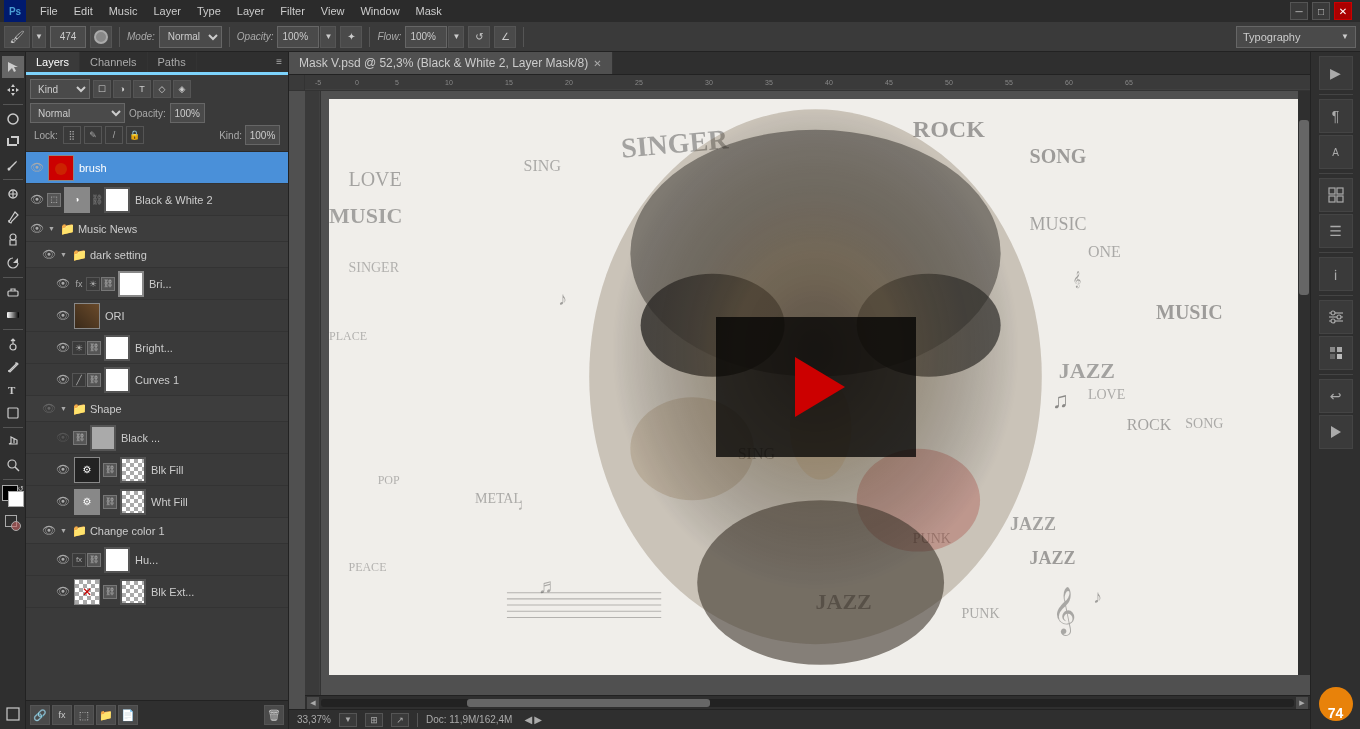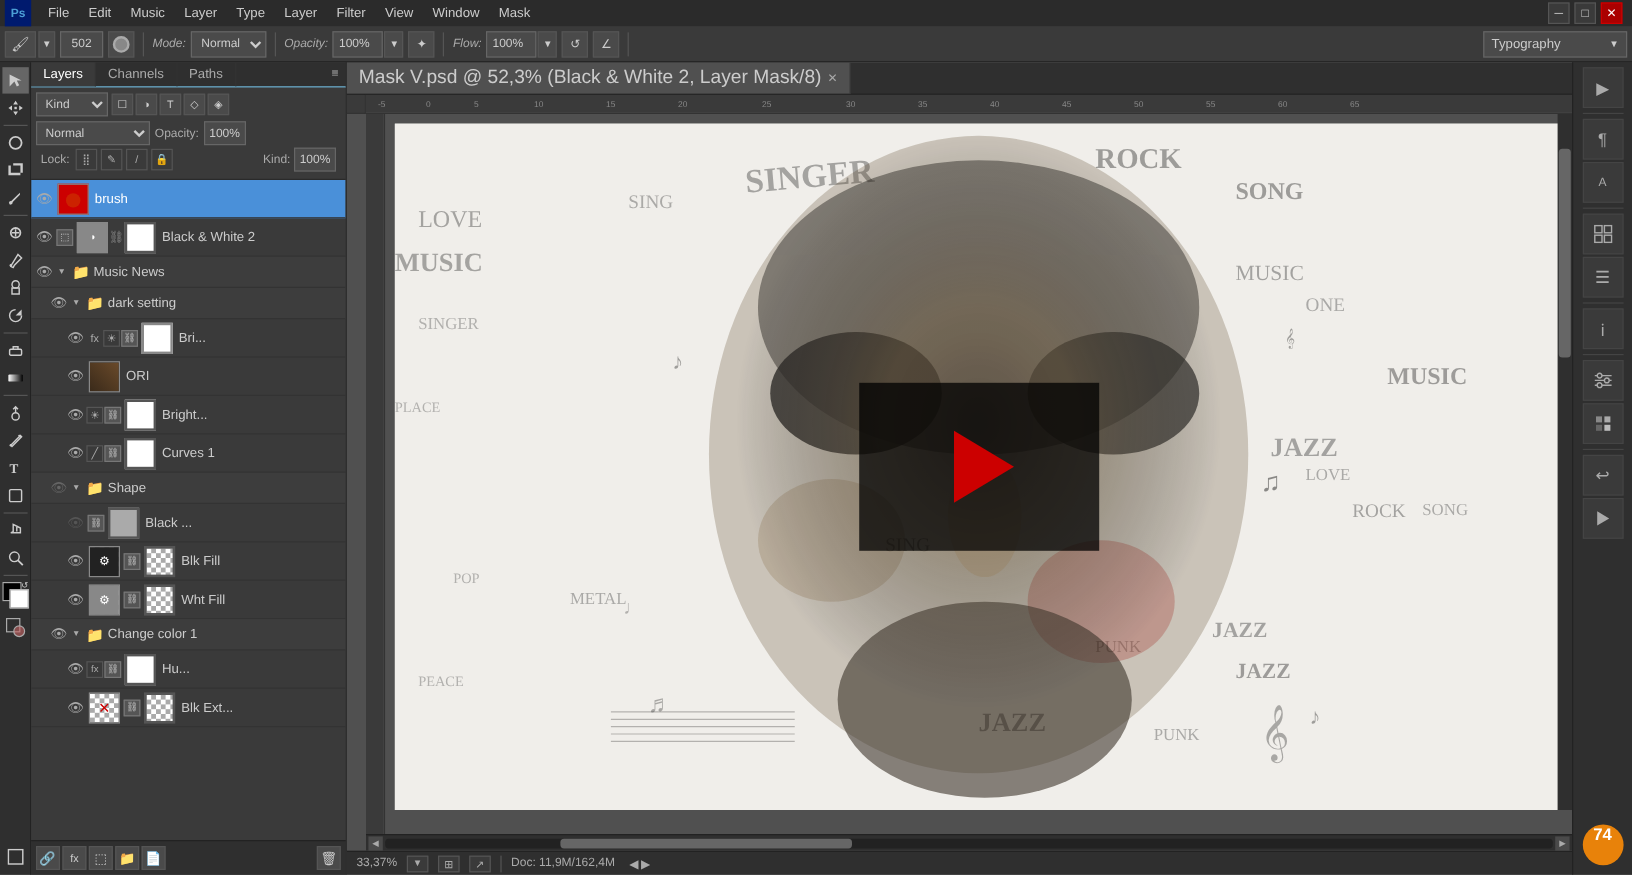--- a/index.html
+++ b/index.html
@@ -22,21 +22,21 @@
 
     
     #left-toolbar { width: 26px; background: #2f2f2f; border-right: 1px solid #222; display: flex; flex-direction: column; align-items: center; padding: 4px 0; gap: 1px; flex-shrink: 0; }
     .tool-btn { width: 22px; height: 22px; display: flex; align-items: center; justify-content: center; cursor: pointer; color: #ccc; font-size: 12px; background: transparent; border: none; }
     .tool-btn.active { background: #666; }
     .tool-separator { width: 20px; height: 1px; background: #555; margin: 2px 0; }
     .tool-btn-fg-bg { width: 22px; height: 22px; position: relative; cursor: pointer; margin: 2px 0; }
 
     
     #layers-panel { width: 263px; background: #3a3a3a; border-right: 1px solid #222; display: flex; flex-direction: column; flex-shrink: 0; }
-    .panel-tabs { display: flex; background: #2f2f2f; border-bottom: 1px solid #7dd3fc; }
+    .panel-tabs { display: flex; background: #2f2f2f; border-bottom: 3px solid #7dd3fc; }
     .panel-tab { padding: 4px 10px; font-size: 11px; color: #aaa; cursor: pointer; border-right: 1px solid #333; }
     .panel-tab.active { color: #fff; background: #3a3a3a; }
     .panel-collapse { margin-left: auto; padding: 4px 6px; cursor: pointer; font-size: 10px; color: #aaa; }
     .layer-controls { padding: 4px; background: #3a3a3a; border-bottom: 1px solid #2a2a2a; }
     .layer-kind-row { display: flex; align-items: center; gap: 3px; margin-bottom: 4px; }
     .kind-select { background: #4a4a4a; border: 1px solid #666; color: #ccc; font-size: 10px; height: 20px; padding: 0 3px; flex: 0 0 60px; }
     .kind-icons { display: flex; gap: 2px; }
     .kind-icon-btn { width: 18px; height: 18px; background: #4a4a4a; border: 1px solid #555; color: #ccc; font-size: 9px; display: flex; align-items: center; justify-content: center; cursor: pointer; }
     .blend-row { display: flex; align-items: center; gap: 4px; }
     .blend-select { background: #4a4a4a; border: 1px solid #666; color: #ccc; font-size: 10px; height: 20px; padding: 0 3px; flex: 0 0 95px; }
@@ -76,21 +76,21 @@
     .doc-close { font-size: 10px; color: #aaa; cursor: pointer; }
 
     
     .video-overlay { position: absolute; top: 50%; left: 50%; transform: translate(-50%, -50%); width: 200px; height: 140px; background: rgba(0,0,0,0.75); display: flex; align-items: center; justify-content: center; cursor: pointer; z-index: 10; }
     .play-btn { width: 0; height: 0; border-top: 30px solid transparent; border-bottom: 30px solid transparent; border-left: 50px solid #cc0000; margin-left: 8px; }
 
     
     #right-panel { width: 50px; background: #2f2f2f; border-left: 1px solid #222; display: flex; flex-direction: column; align-items: center; padding: 4px 0; gap: 2px; flex-shrink: 0; }
     .right-btn { width: 34px; height: 34px; background: #3a3a3a; border: 1px solid #444; display: flex; align-items: center; justify-content: center; cursor: pointer; color: #aaa; font-size: 14px; }
     .right-separator { width: 34px; height: 1px; background: #444; margin: 2px 0; }
-    .orange-circle { width: 34px; height: 34px; background: #e8820a; border-radius: 50%; display: flex; align-items: flex-start; justify-content: center; font-size: 14px; font-weight: bold; color: #fff; margin-top: auto; margin-bottom: 4px; }
+    .orange-circle { width: 34px; height: 34px; background: #e8820a; border-radius: 50%; display: flex; align-items: flex-end; justify-content: center; font-size: 14px; font-weight: bold; color: #fff; margin-top: auto; margin-bottom: 4px; }
 
     
     #status-bar { background: #2f2f2f; height: 20px; display: flex; align-items: center; padding: 0 8px; border-top: 1px solid #222; gap: 8px; font-size: 10px; color: #aaa; }
     .status-separator { width: 1px; height: 14px; background: #555; }
   </style>
 </head>
 <body>
 
 <div id="menubar">
   <div class="ps-logo">Ps</div>
@@ -111,21 +111,21 @@
   </div>
 </div>
 
 <div id="toolbar-top">
 
   <div style="display:flex;align-items:center;gap:2px;">
     <div style="width:26px;height:22px;background:#4a4a4a;border:1px solid #555;display:flex;align-items:center;justify-content:center;cursor:pointer;font-size:12px;">🖌</div>
     <div style="width:14px;height:22px;background:#4a4a4a;border:1px solid #555;display:flex;align-items:center;justify-content:center;cursor:pointer;font-size:8px;">▼</div>
   </div>
   <div style="width:36px;height:22px;background:#4a4a4a;border:1px solid #666;display:flex;align-items:center;justify-content:center;">
-    <span style="font-size:10px;color:#ccc;">502</span>
+    <span style="font-size:10px;color:#ccc;">474</span>
   </div>
   <div style="width:22px;height:22px;background:#4a4a4a;border:1px solid #555;display:flex;align-items:center;justify-content:center;cursor:pointer;">
     <div style="width:14px;height:14px;border-radius:50%;background:#888;border:2px solid #aaa;"></div>
   </div>
   <div class="toolbar-separator"></div>
   <span class="toolbar-label">Mode:</span>
   <select class="mode-select">
     <option>Normal</option>
   </select>
   <div class="toolbar-separator"></div>
@@ -493,21 +493,21 @@
       <div class="panel-btn">📁</div>
       <div class="panel-btn">📄</div>
       <div class="panel-btn" style="margin-left:auto;">🗑</div>
     </div>
   </div>
 
   <div id="canvas-area">
 
     <div class="document-tab">
       <div class="doc-tab active">
-        <span style="font-size:16px;">Mask V.psd @ 52,3% (Black &amp; White 2, Layer Mask/8)</span>
+        <span style="font-size:12px;">Mask V.psd @ 52,3% (Black &amp; White 2, Layer Mask/8)</span>
         <span class="doc-close">✕</span>
       </div>
     </div>
 
     <div style="display:flex;flex:1;overflow:hidden;position:relative;">
 
       <div style="width:16px;height:16px;background:#3a3a3a;border-right:1px solid #333;border-bottom:1px solid #333;flex-shrink:0;z-index:3;"></div>
 
       <div style="flex:1;display:flex;flex-direction:column;overflow:hidden;">
 

